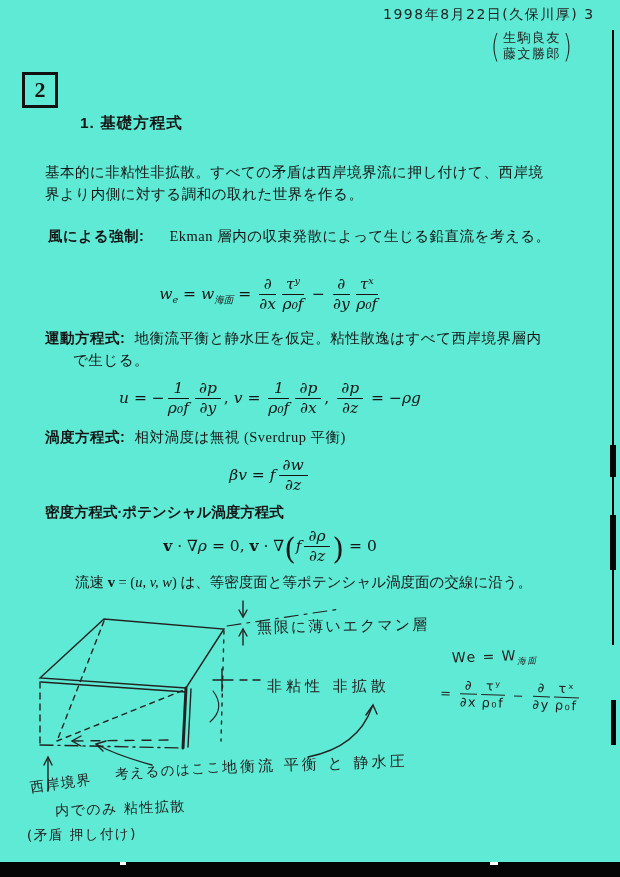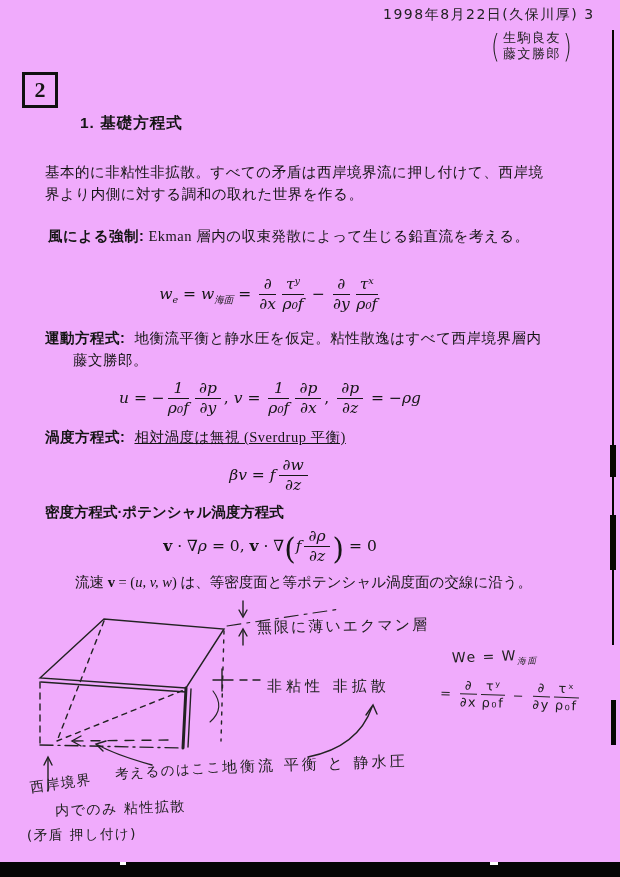--- a/index.html
+++ b/index.html
@@ -1,18 +1,18 @@
 <!DOCTYPE html>
 <html><head>
 <meta charset="utf-8">
 <style>
   html,body{margin:0;padding:0;background:#e8e8e8;}
   .page{
     position:relative;width:620px;height:877px;margin:0 auto;
-    background:#f0abfc;color:#151515;overflow:hidden;
+    background:#5eead4;color:#151515;overflow:hidden;
     font-family:"Liberation Serif","DejaVu Serif",serif;
   }
   .abs{position:absolute;white-space:nowrap;}
   
   .body-text{font-size:14.5px;letter-spacing:0.5px;}
   .lead2{font-family:"Liberation Sans","DejaVu Sans",sans-serif;font-weight:700;font-size:14.5px;}
   h1.title{position:absolute;left:62px;top:74px;margin:0;font-size:17.5px;
     font-family:"Liberation Sans","DejaVu Sans",sans-serif;font-weight:700;letter-spacing:1px;}
   h2.subtitle{position:absolute;left:80px;top:113px;margin:0;font-size:15.5px;
     font-family:"Liberation Sans","DejaVu Sans",sans-serif;font-weight:700;letter-spacing:1px;}
@@ -61,35 +61,35 @@
   <div class="secbox">
     <span>2</span>
   </div>
   <h2 class="subtitle">1. 基礎方程式</h2>
 
   <div class="abs body-text" style="left:45px;top:185px;">界より内側に対する調和の取れた世界を作る。</div>
   <div class="abs body-text" style="left:45px;top:163px;">基本的に非粘性非拡散。すべての矛盾は西岸境界流に押し付けて、西岸境</div>
 
   <div class="abs body-text" style="left:48px;top:227px;">
     <span class="lead2">風による強制:</span>
-    <span style="margin-left:0;">Ekman 層内の収束発散によって生じる鉛直流を考える。</span>
+    <span style="margin-left:21px;">Ekman 層内の収束発散によって生じる鉛直流を考える。</span>
   </div>
 
   <div class="eqline" style="top:276px;"><span class="tk-i">w</span><span class="tk-sub">e</span><span class="tk-r"> = </span><span class="tk-i">w</span><span class="tk-sub">海面</span><span class="tk-r"> = </span><span class="frac"><span class="num">∂</span><span class="den">∂x</span></span><span class="frac"><span class="num">τʸ</span><span class="den">ρ₀f</span></span><span class="tk-r"> − </span><span class="frac"><span class="num">∂</span><span class="den">∂y</span></span><span class="frac"><span class="num">τˣ</span><span class="den">ρ₀f</span></span></div>
 
   <div class="abs body-text" style="left:45px;top:329px;">
     <span class="lead2">運動方程式:</span>
     <span style="margin-left:5px;">地衡流平衡と静水圧を仮定。粘性散逸はすべて西岸境界層内</span>
   </div>
-  <div class="abs body-text" style="left:73px;top:351px;">藤文勝郎。</div>
+  <div class="abs body-text" style="left:73px;top:351px;">で生じる。</div>
   <div class="eqline" style="top:380px;"><span class="tk-i">u</span><span class="tk-r"> = −</span><span class="frac"><span class="num">1</span><span class="den">ρ₀f</span></span><span class="frac"><span class="num">∂p</span><span class="den">∂y</span></span><span class="tk-r">,      </span><span class="tk-i">v</span><span class="tk-r"> = </span><span class="frac"><span class="num">1</span><span class="den">ρ₀f</span></span><span class="frac"><span class="num">∂p</span><span class="den">∂x</span></span><span class="tk-r">,      </span><span class="frac"><span class="num">∂p</span><span class="den">∂z</span></span><span class="tk-r"> = −</span><span class="tk-i">ρg</span></div>
 
   <div class="abs body-text" style="left:45px;top:428px;">
     <span class="lead2">渦度方程式:</span>
-    <span style="margin-left:5px;text-decoration:underline;">相対渦度は無視 (Sverdrup 平衡)</span>
+    <span style="margin-left:5px;">相対渦度は無視 (Sverdrup 平衡)</span>
   </div>
   <div class="eqline" style="top:457px;"><span class="tk-i">βv</span><span class="tk-r"> = </span><span class="tk-i">f</span><span class="frac"><span class="num">∂w</span><span class="den">∂z</span></span></div>
 
   <div class="abs" style="left:45px;top:503px;">
     <span class="lead2">密度方程式·ポテンシャル渦度方程式</span>
   </div>
   <div class="eqline" style="top:528px;"><span class="tk-b">v</span><span class="tk-r"> · ∇</span><span class="tk-i">ρ</span><span class="tk-r"> = 0,     </span><span class="tk-b">v</span><span class="tk-r"> · ∇</span><span class="tk-lp">(</span><span class="tk-i">f</span><span class="frac"><span class="num">∂ρ</span><span class="den">∂z</span></span><span class="tk-rp">)</span><span class="tk-r"> = 0</span></div>
 
   <div class="eqinline" style="left:75px;top:573px;"><span class="tk-r">流速 </span><span class="tk-b">v</span><span class="tk-r"> = (</span><span class="tk-i">u, v, w</span><span class="tk-r">) は、等密度面と等ポテンシャル渦度面の交線に沿う。</span></div>
 

